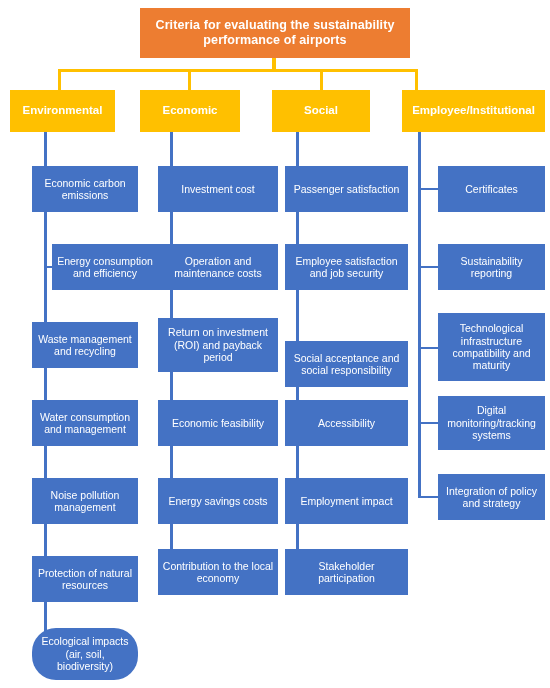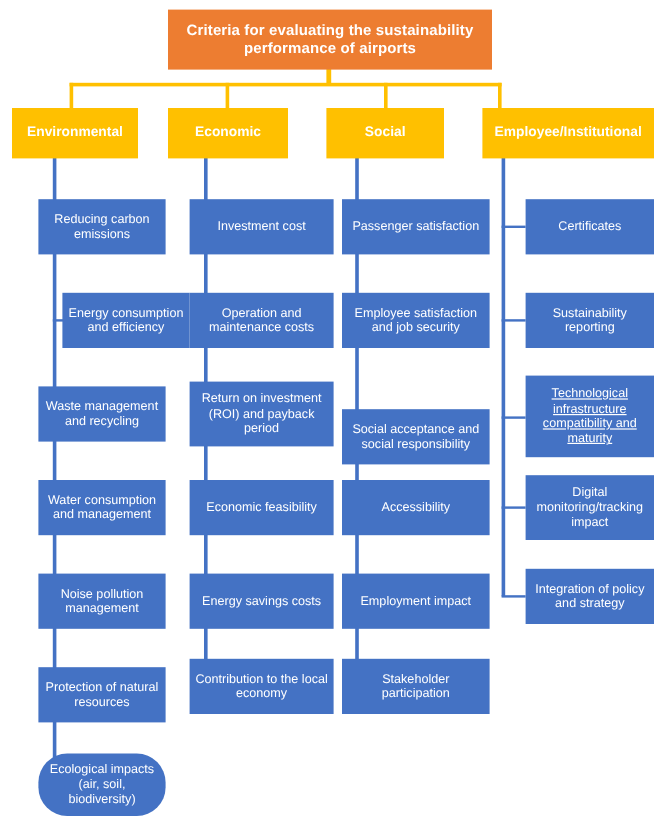--- a/index.html
+++ b/index.html
@@ -86,21 +86,21 @@
   <div class="bconn" style="left:418px;top:422px;width:20px;height:2px;"></div>
   <div class="bconn" style="left:418px;top:496px;width:20px;height:2px;"></div>
 
   <div class="node root" style="left:140px;top:8px;width:270px;height:50px;">Criteria for evaluating the sustainability performance of airports</div>
 
   <div class="node cat" style="left:10px;top:90px;width:105px;height:42px;">Environmental</div>
   <div class="node cat" style="left:140px;top:90px;width:100px;height:42px;">Economic</div>
   <div class="node cat" style="left:272px;top:90px;width:98px;height:42px;">Social</div>
   <div class="node cat" style="left:402px;top:90px;width:143px;height:42px;">Employee/Institutional</div>
 
-  <div class="node leaf" style="left:32px;top:166px;width:106px;height:46px;">Reducing carbon emissions</div>
+  <div class="node leaf" style="left:32px;top:166px;width:106px;height:46px;">Economic carbon emissions</div>
   <div class="node leaf" style="left:32px;top:244px;width:106px;height:46px;margin-left:20px;">Energy consumption and efficiency</div>
   <div class="node leaf" style="left:32px;top:322px;width:106px;height:46px;">Waste management and recycling</div>
   <div class="node leaf" style="left:32px;top:400px;width:106px;height:46px;">Water consumption and management</div>
   <div class="node leaf" style="left:32px;top:478px;width:106px;height:46px;">Noise pollution management</div>
   <div class="node leaf" style="left:32px;top:556px;width:106px;height:46px;">Protection of natural resources</div>
   <div class="node leaf" style="left:32px;top:628px;width:106px;height:52px;border-radius:24px;">Ecological impacts (air, soil, biodiversity)</div>
 
   <div class="node leaf" style="left:158px;top:166px;width:120px;height:46px;">Investment cost</div>
   <div class="node leaf" style="left:158px;top:244px;width:120px;height:46px;">Operation and maintenance costs</div>
   <div class="node leaf" style="left:158px;top:318px;width:120px;height:54px;">Return on investment (ROI) and payback period</div>
@@ -110,17 +110,17 @@
 
   <div class="node leaf" style="left:285px;top:166px;width:123px;height:46px;">Passenger satisfaction</div>
   <div class="node leaf" style="left:285px;top:244px;width:123px;height:46px;">Employee satisfaction and job security</div>
   <div class="node leaf" style="left:285px;top:322px;width:123px;height:46px;margin-top:19px;">Social acceptance and social responsibility</div>
   <div class="node leaf" style="left:285px;top:400px;width:123px;height:46px;">Accessibility</div>
   <div class="node leaf" style="left:285px;top:478px;width:123px;height:46px;">Employment impact</div>
   <div class="node leaf" style="left:285px;top:549px;width:123px;height:46px;">Stakeholder participation</div>
 
   <div class="node leaf" style="left:438px;top:166px;width:107px;height:46px;">Certificates</div>
   <div class="node leaf" style="left:438px;top:244px;width:107px;height:46px;">Sustainability reporting</div>
-  <div class="node leaf" style="left:438px;top:313px;width:107px;height:68px;text-decoration:underline;">Technological infrastructure compatibility and maturity</div>
-  <div class="node leaf" style="left:438px;top:396px;width:107px;height:54px;">Digital monitoring/tracking impact</div>
+  <div class="node leaf" style="left:438px;top:313px;width:107px;height:68px;">Technological infrastructure compatibility and maturity</div>
+  <div class="node leaf" style="left:438px;top:396px;width:107px;height:54px;">Digital monitoring/tracking systems</div>
   <div class="node leaf" style="left:438px;top:474px;width:107px;height:46px;">Integration of policy and strategy</div>
 
 </div>
 
 </body></html>

